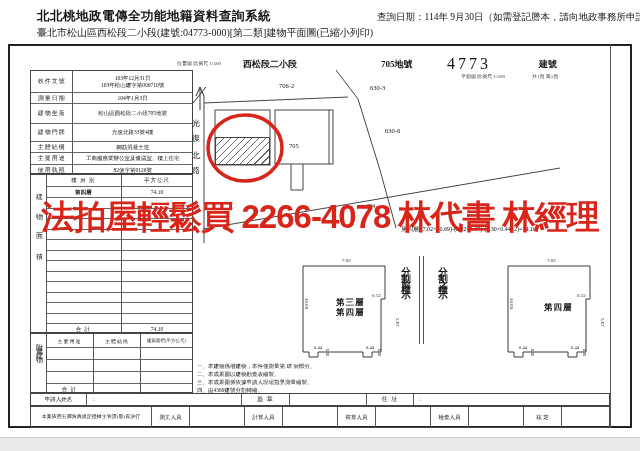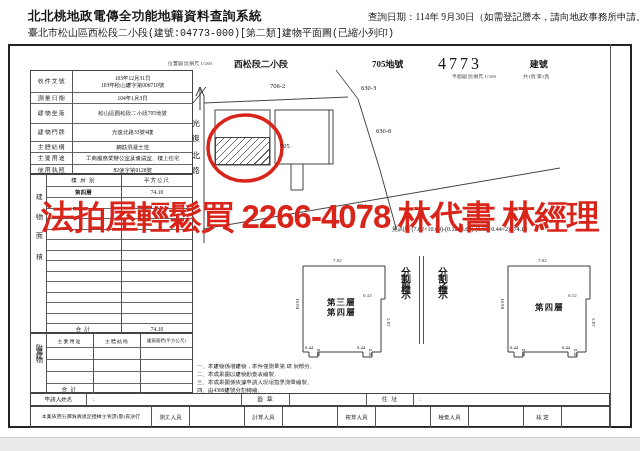--- a/index.html
+++ b/index.html
@@ -1,24 +1,24 @@
 <!DOCTYPE html>
 <html><head>
 <meta charset="utf-8">
 <style>
   * { margin:0; padding:0; box-sizing:border-box; }
   body { background:#fff; }
   .screen {
     position:relative; width:640px; height:451px; background:#ffffff;
     font-family:"Liberation Serif", serif; color:#151515; overflow:hidden;
   }
-  .t { position:absolute; white-space:nowrap; }
+  .t { position:absolute; white-space:nowrap;margin-left:9px; }
   .sys-title { left:28px; top:8px; font-size:12.5px; font-weight:bold; letter-spacing:.5px; }
   .query-date { left:368px; top:11px; font-size:9.5px; }
-  .subtitle { left:28px; top:26px; font-size:10px;font-family:Liberation Mono, monospace; }
+  .subtitle { left:28px; top:26px; font-size:10px; }
   .doc-border { position:absolute; left:8px; top:44px; width:624px; height:384px; border:2px solid #222; }
   .margin-line { position:absolute; left:610px; top:44px; height:384px; width:0; border-left:1px solid #555; }
   .office-title { left:30px; top:57px; font-size:10px; font-weight:bold; }
   .section-name { left:234px; top:58px; font-size:9px; font-weight:bold; }
   .land-number { left:372px; top:58px; font-size:9px; font-weight:bold; }
   .building-number { left:438px; top:55px; font-size:16px; letter-spacing:3px; }
   .building-number-label { left:530px; top:58px; font-size:9px; font-weight:bold; }
   .scale-note { font-size:5px; color:#333; }
   
   .tbl { position:absolute; border:1px solid #444; background:transparent; }

